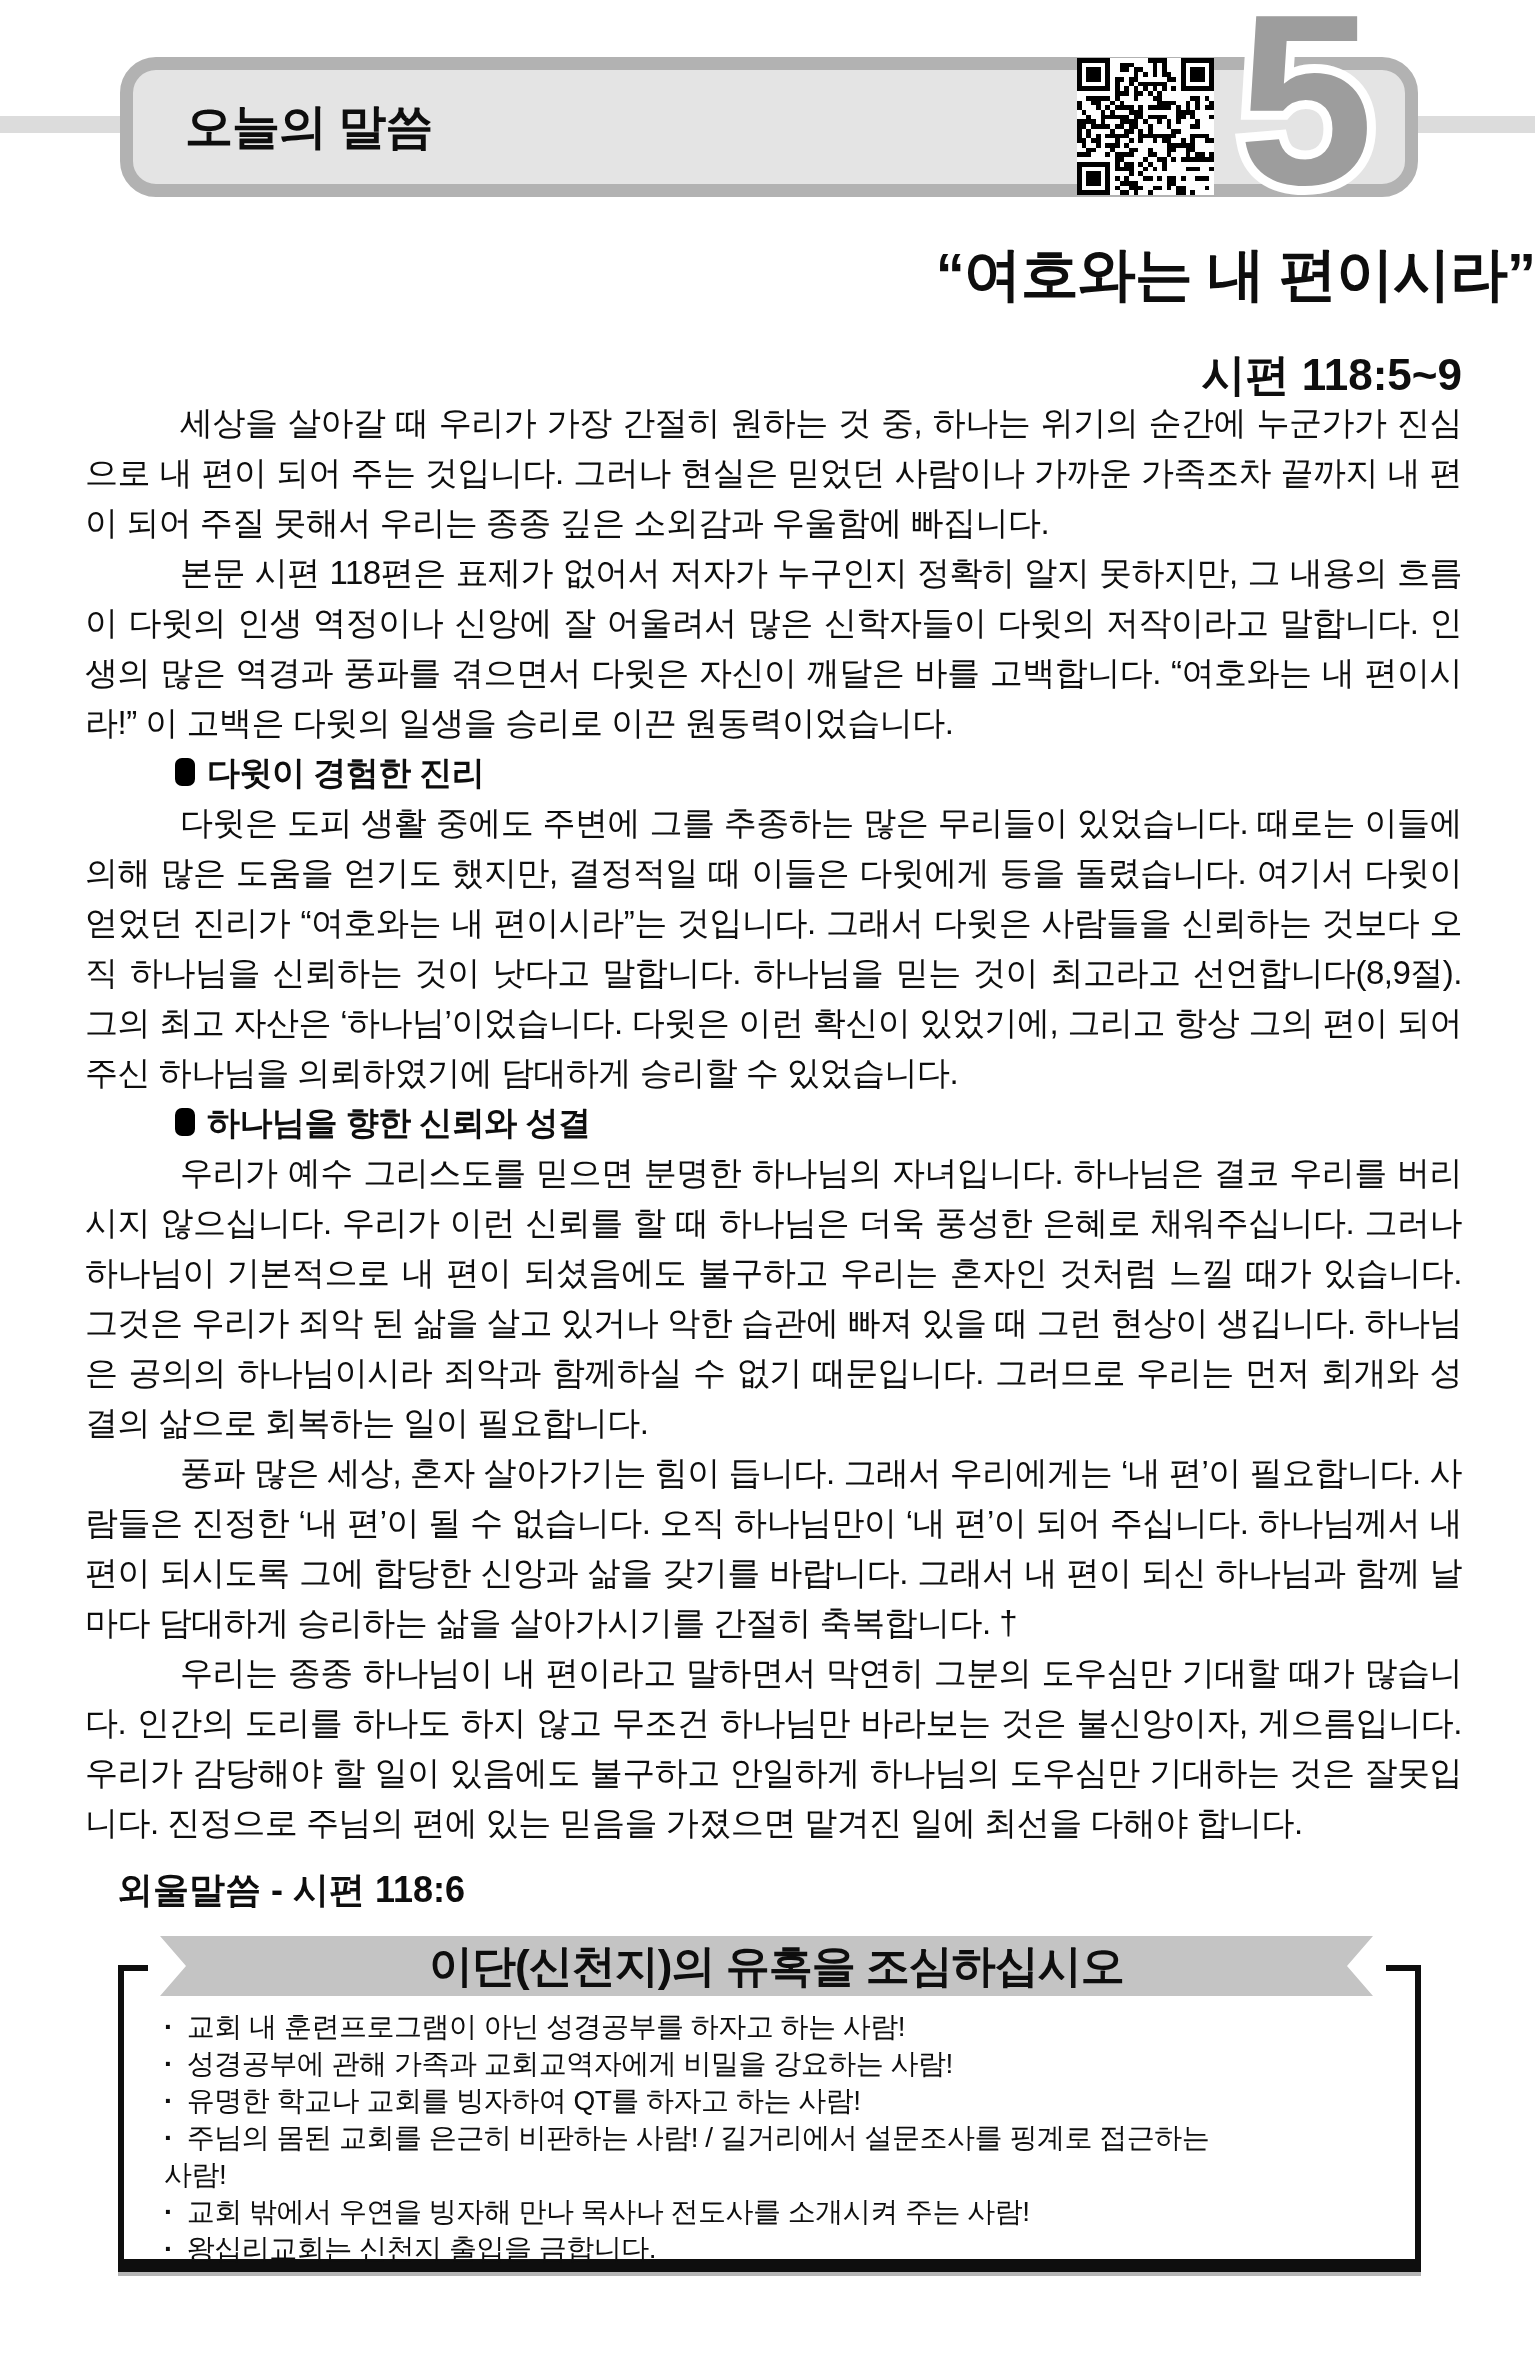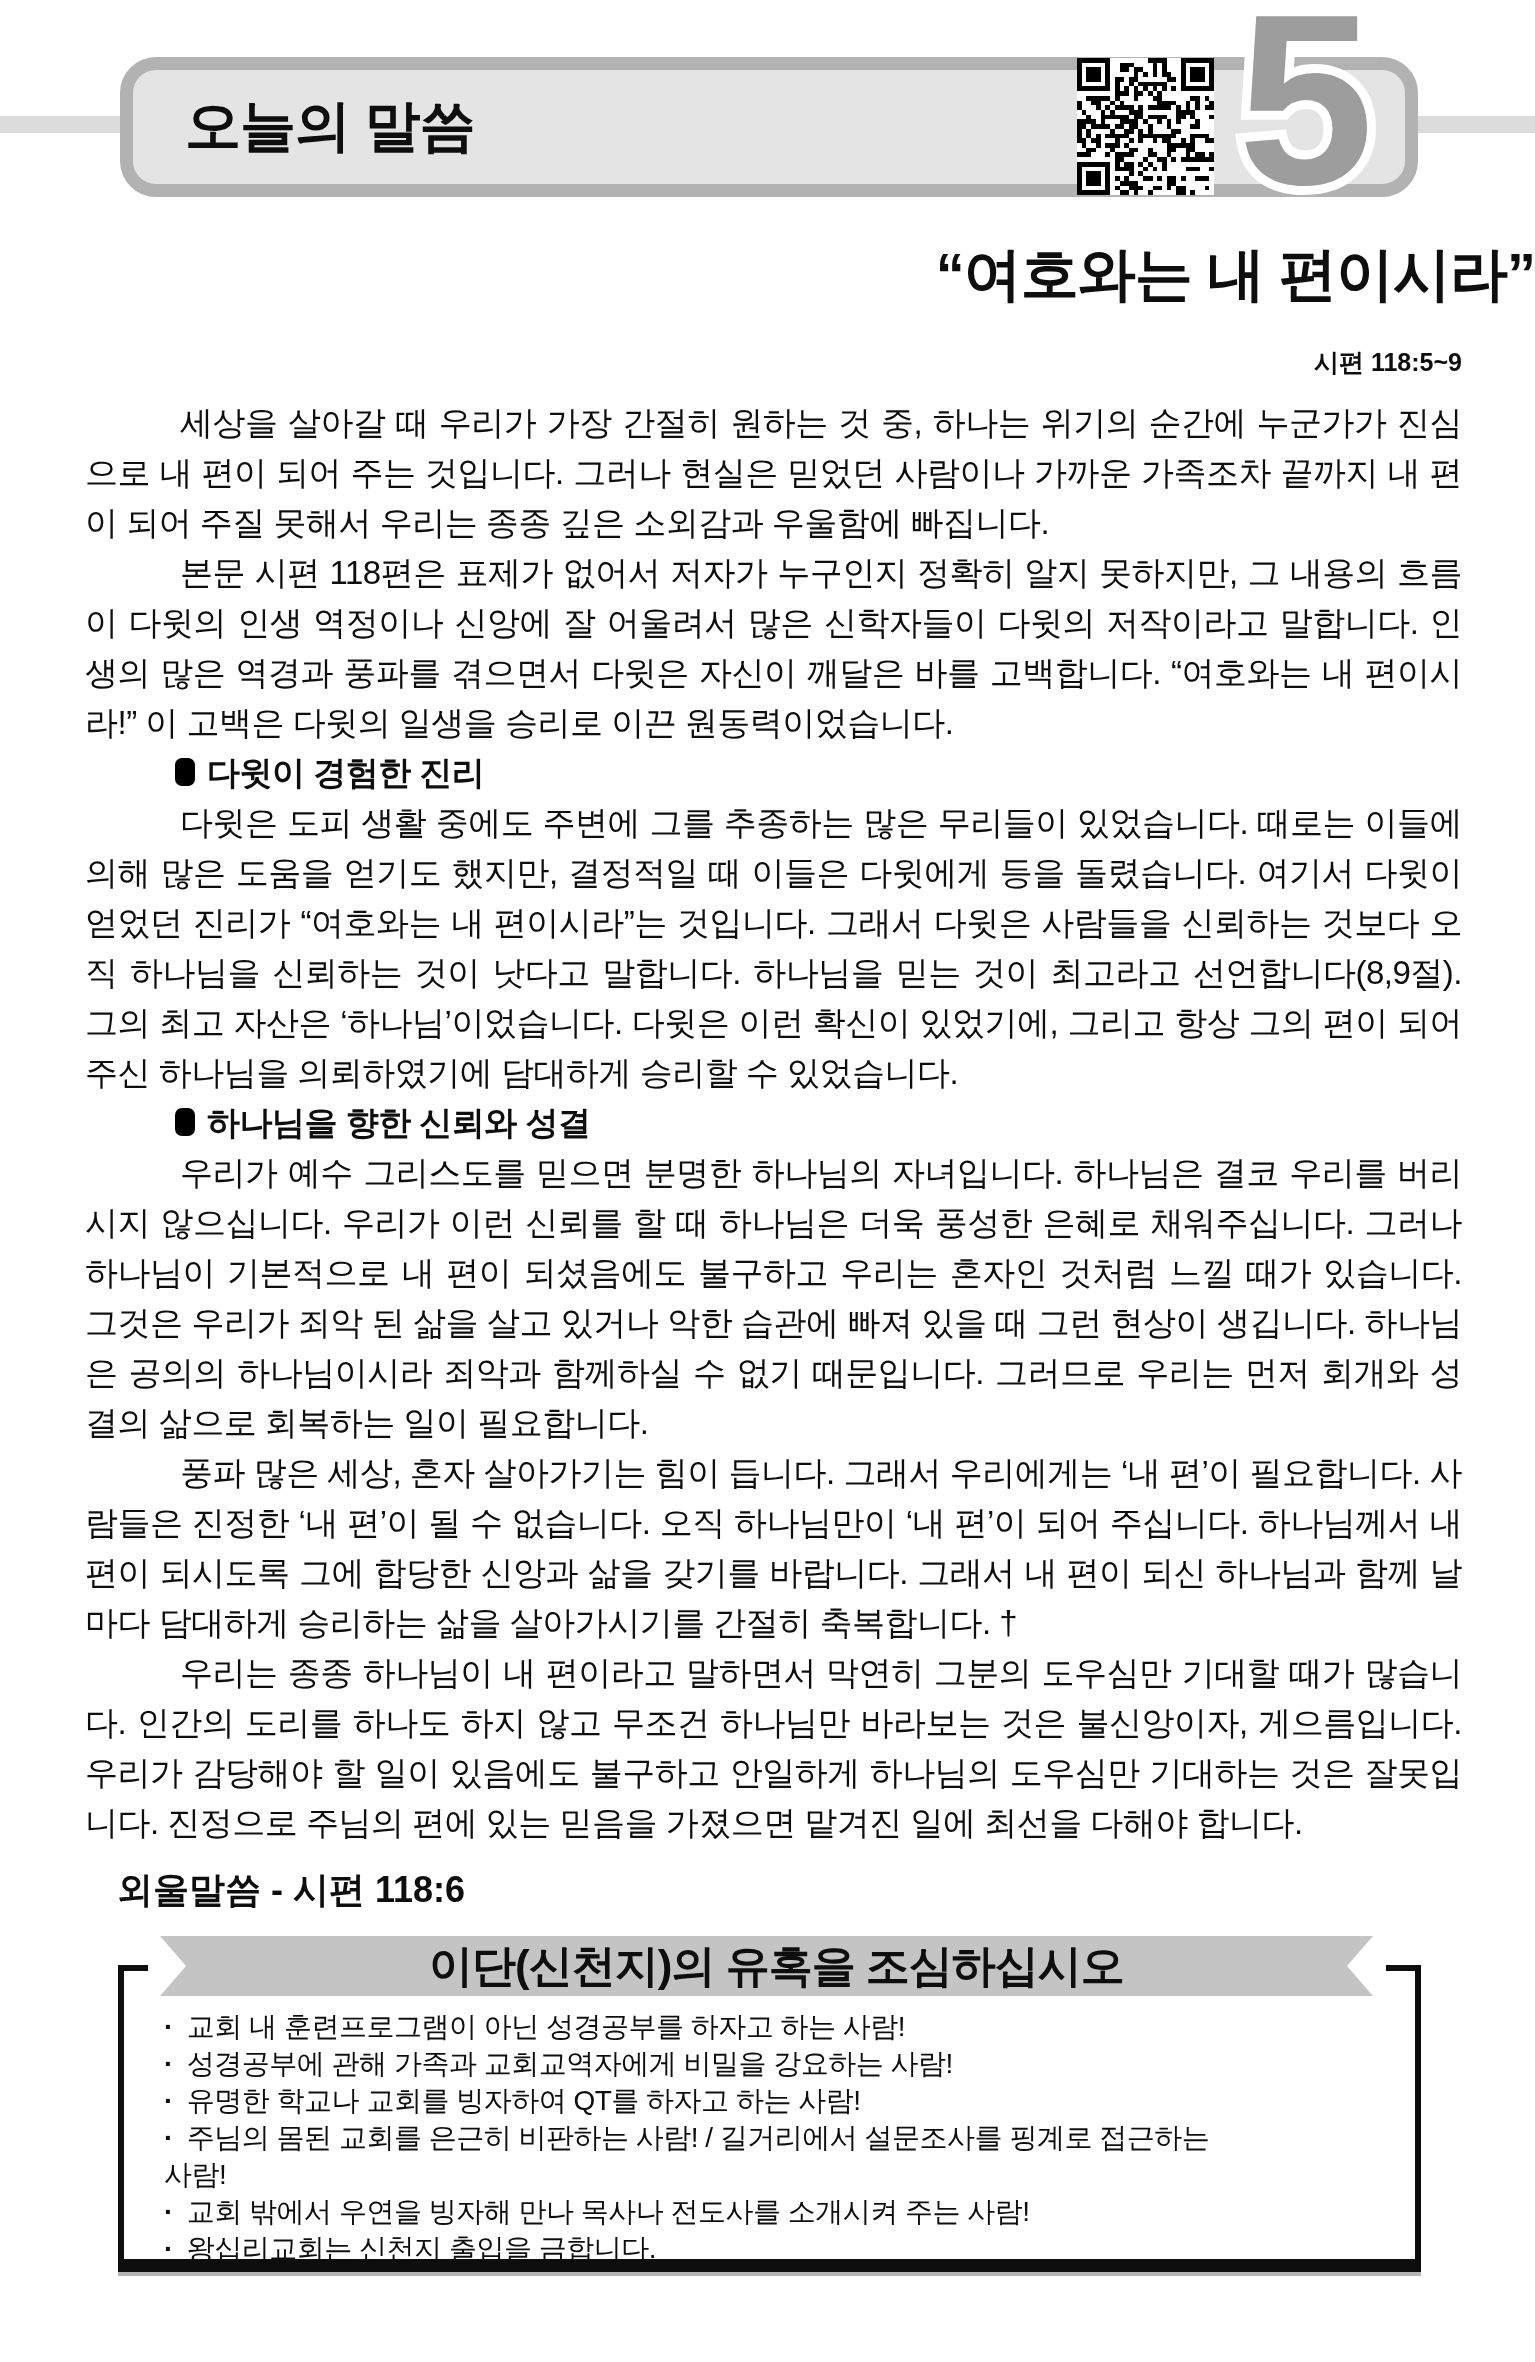--- a/index.html
+++ b/index.html
@@ -4,31 +4,31 @@
 <style>
   html,body{margin:0;padding:0;background:#fff;}
   .page{position:relative;width:1535px;height:2362px;background:#fff;overflow:hidden;
         font-family:"Liberation Sans","DejaVu Sans",sans-serif;color:#0e0e0e;}
 
   
   .hdr-stripe{position:absolute;left:0;top:116px;width:1535px;height:17px;background:#dcdcdc;}
   .header-box{position:absolute;left:120px;top:57px;width:1298px;height:140px;
               box-sizing:border-box;border:13px solid #b2b2b2;border-radius:36px;
               background:#e4e4e4;display:flex;align-items:center;}
-  .header-title{font-size:56px;font-weight:800;letter-spacing:-1px;padding-left:52px;}
+  .header-title{font-size:48px;font-weight:800;letter-spacing:-1px;padding-left:52px;}
   .qr{position:absolute;left:1077px;top:57px;width:137px;height:139px;}
   .five-wrap{position:absolute;left:1238px;top:-22px;width:160px;height:240px;
              font-size:244px;font-weight:700;line-height:1;}
   .five-outline{position:absolute;left:0;top:0;color:#fff;-webkit-text-stroke:18px #fff;}
   .five-fill{position:absolute;left:0;top:0;color:#9d9d9d;}
 
   
   .sermon-title{position:absolute;left:0;top:236px;width:1535px;text-align:right;
                 font-size:58px;font-weight:800;letter-spacing:-1px;}
-  .sermon-ref{position:absolute;top:346px;right:73px;font-size:25px;font-weight:700;}
+  .sermon-ref{position:absolute;top:346px;right:73px;font-size:44px;font-weight:700;}
   .sermon-body{position:absolute;left:85px;top:398px;width:1377px;
                font-size:33px;font-weight:500;line-height:50px;letter-spacing:-0.5px;
                text-align:justify;}
   .sermon-body p{margin:0;text-indent:95px;}
   .sec-h{font-weight:800;padding-left:90px;}
   .sec-bullet{display:inline-block;width:20px;height:28px;background:#000;
               border-radius:7px;margin-right:12px;vertical-align:-2px;}
   .memory-verse{position:absolute;left:117px;top:1866px;font-size:36px;font-weight:800;}
 
   

